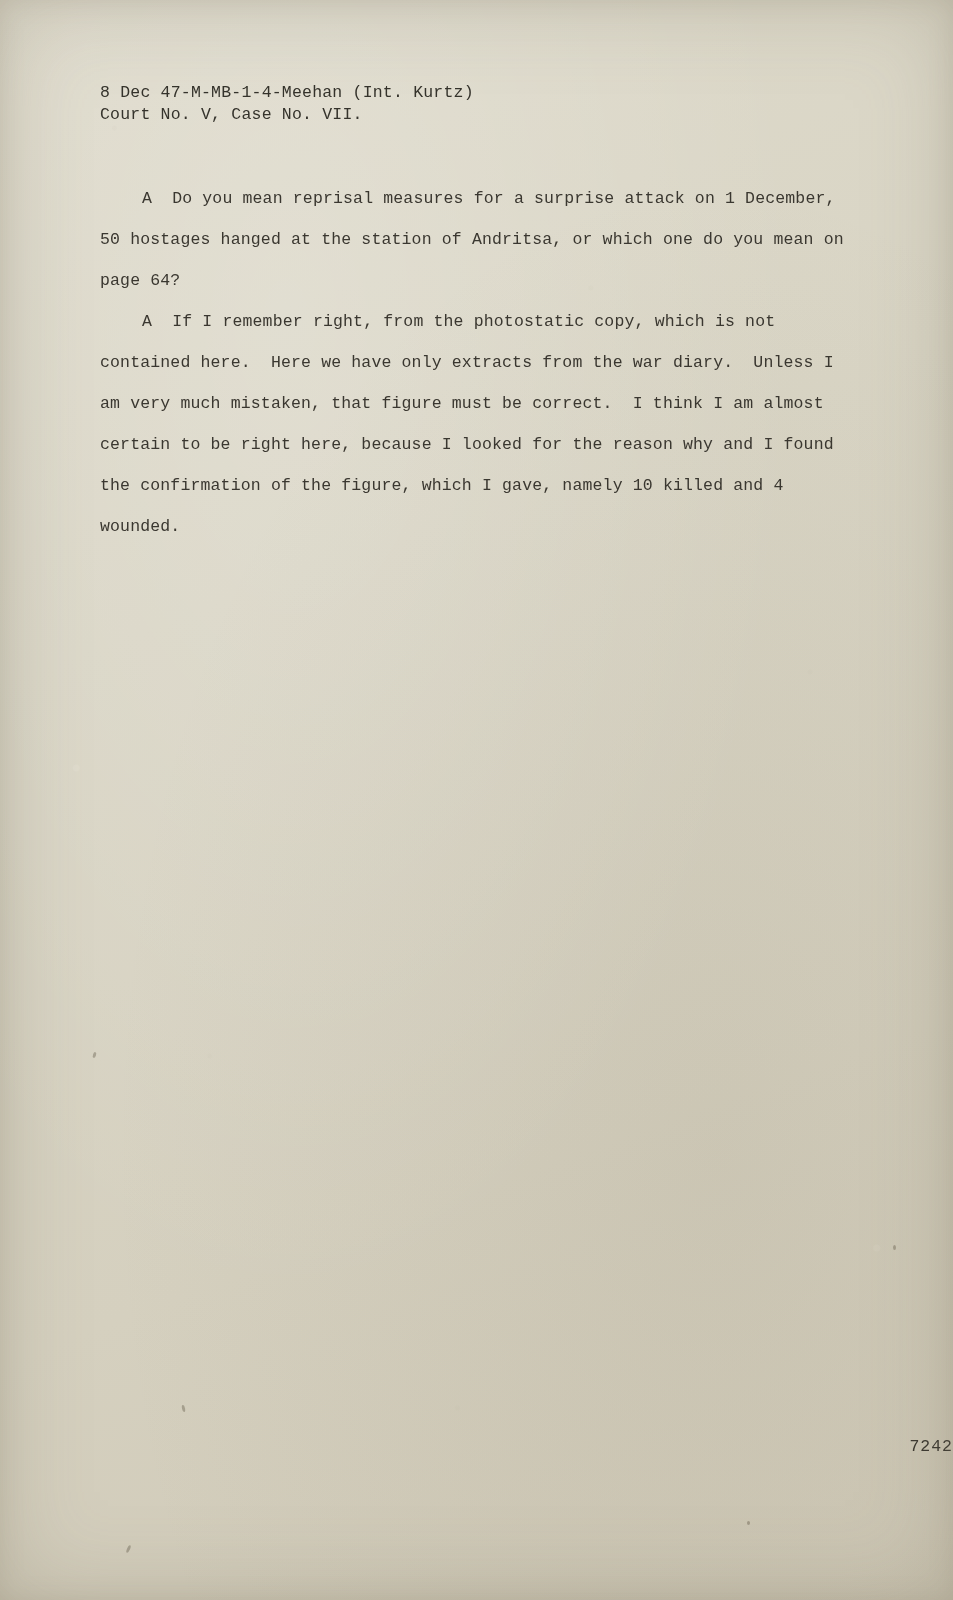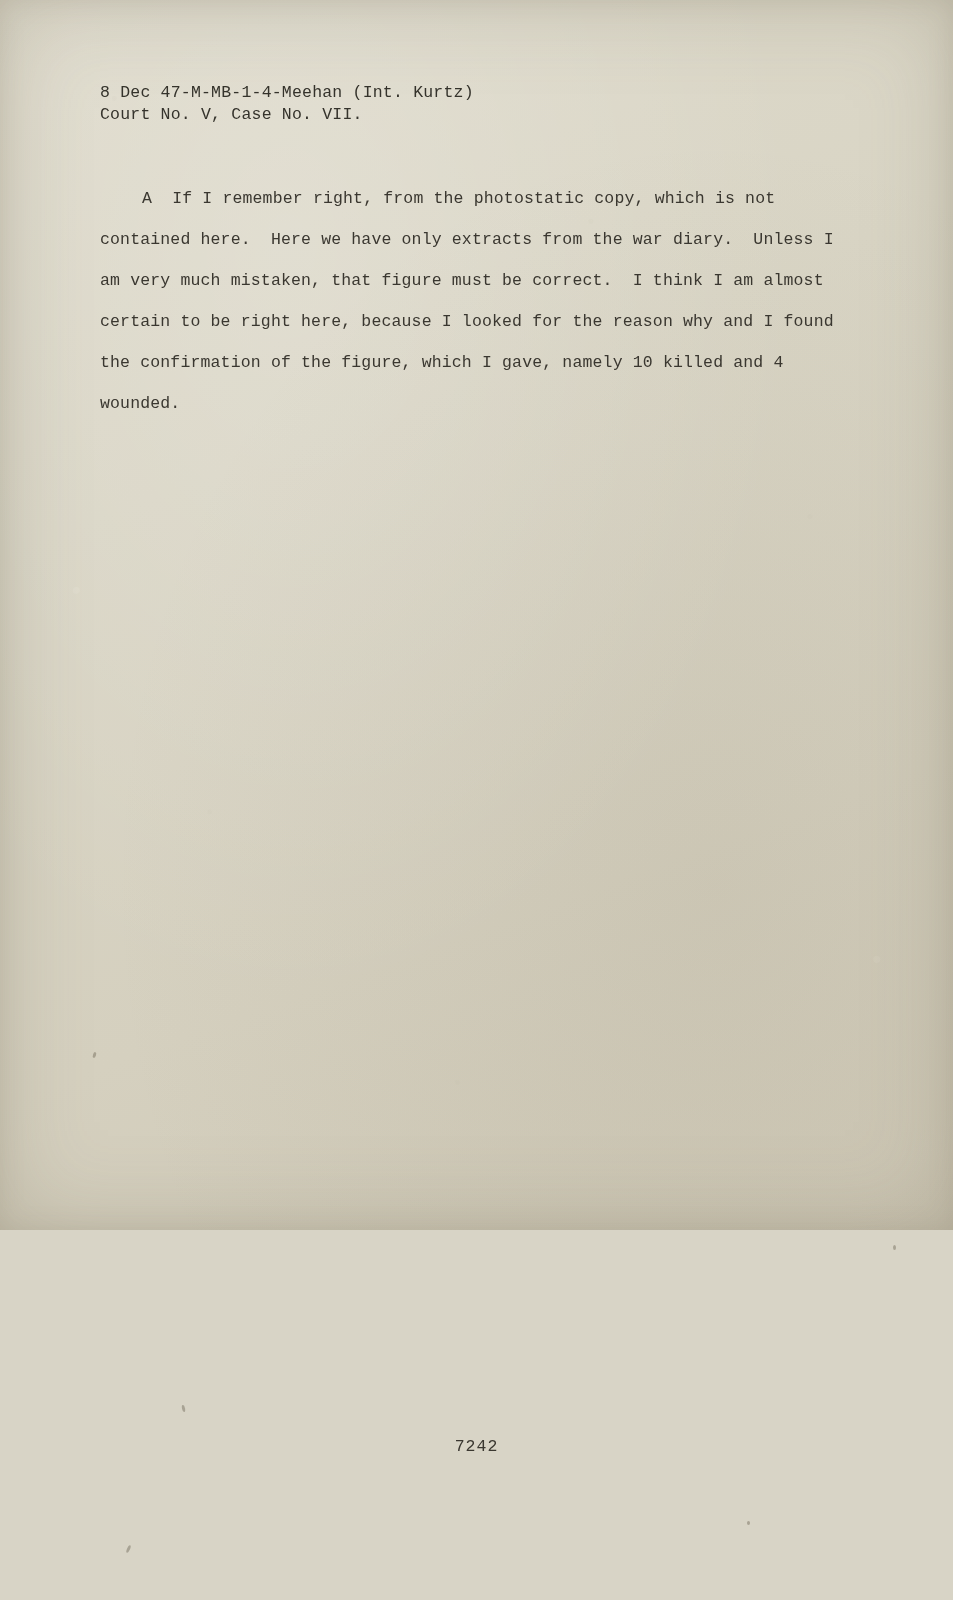--- a/index.html
+++ b/index.html
@@ -9,21 +9,21 @@
   body {
     width: 953px;
     height: 1600px;
     background: #d8d4c6;
     font-family: "Liberation Mono", monospace;
     overflow: hidden;
   }
   .page {
     position: relative;
     width: 953px;
-    height: 1230px;
+    height: 1600px;
     background:
       radial-gradient(ellipse at 30% 20%, rgba(255,255,255,0.18), rgba(255,255,255,0) 55%),
       radial-gradient(ellipse at 75% 72%, rgba(120,110,85,0.10), rgba(255,255,255,0) 60%),
       linear-gradient(160deg, #dedacb 0%, #d9d5c5 35%, #d5d0bf 70%, #cfc9b7 100%);
   }
   .grain {
     position: absolute;
     inset: 0;
     pointer-events: none;
     opacity: 0.35;
@@ -68,21 +68,21 @@
     margin: 0 0 0 0;
     text-indent: 42px;
     white-space: pre-wrap;
   }
 
   .page-number {
     position: absolute;
     left: 0;
     right: 0;
     top: 1437px;
-    text-align: center;
+    text-align: right;
     color: #3a3730;
     font-size: 16.5px;
     letter-spacing: 1px;
   }
 
   .speck {
     position: absolute;
     background: rgba(80,72,55,0.35);
     border-radius: 50%;
   }
@@ -96,20 +96,21 @@
 <body>
 
 <div class="page">
 
   <div class="grain"></div>
 
   <div class="header">8 Dec 47-M-MB-1-4-Meehan (Int. Kurtz)
 Court No. V, Case No. VII.</div>
 
   <div class="body-text">
+    <p class="para">A  Do you mean reprisal measures for a surprise attack on 1 December, 50 hostages hanged at the station of Andritsa, or which one do you mean on page 64?</p>
     <p class="para">A  If I remember right, from the photostatic copy, which is not contained here.  Here we have only extracts from the war diary.  Unless I am very much mistaken, that figure must be correct.  I think I am almost certain to be right here, because I looked for the reason why and I found the confirmation of the figure, which I gave, namely 10 killed and 4 wounded.</p>
   </div>
 
   <div class="page-number">7242</div>
 
   <div class="speck s1"></div>
   <div class="speck s2"></div>
   <div class="speck s3"></div>
   <div class="speck s4"></div>
   <div class="speck s5"></div>

